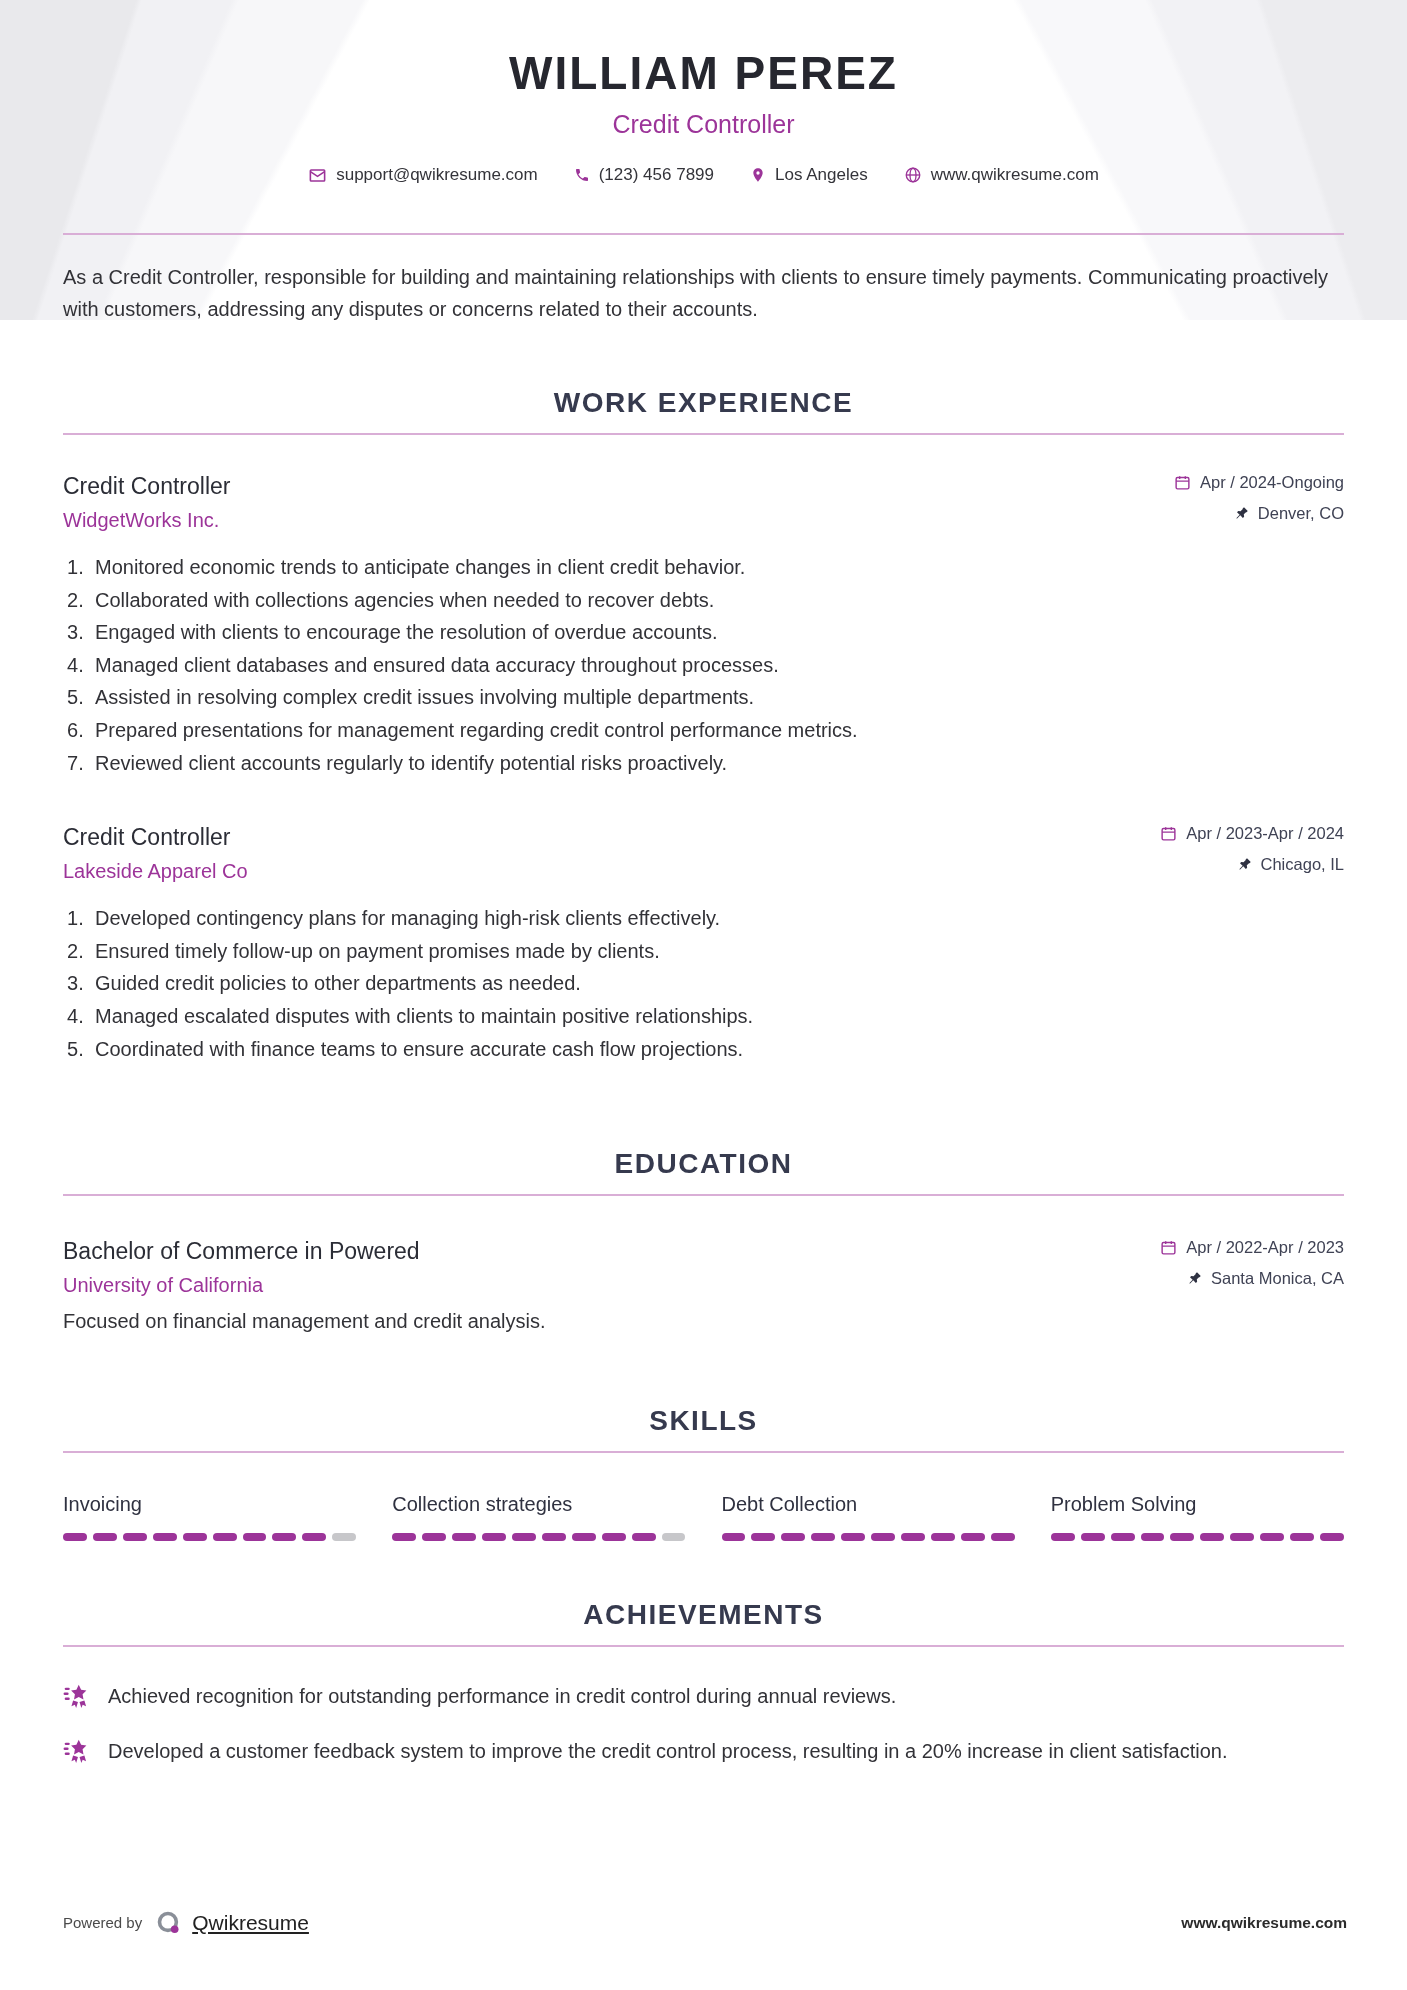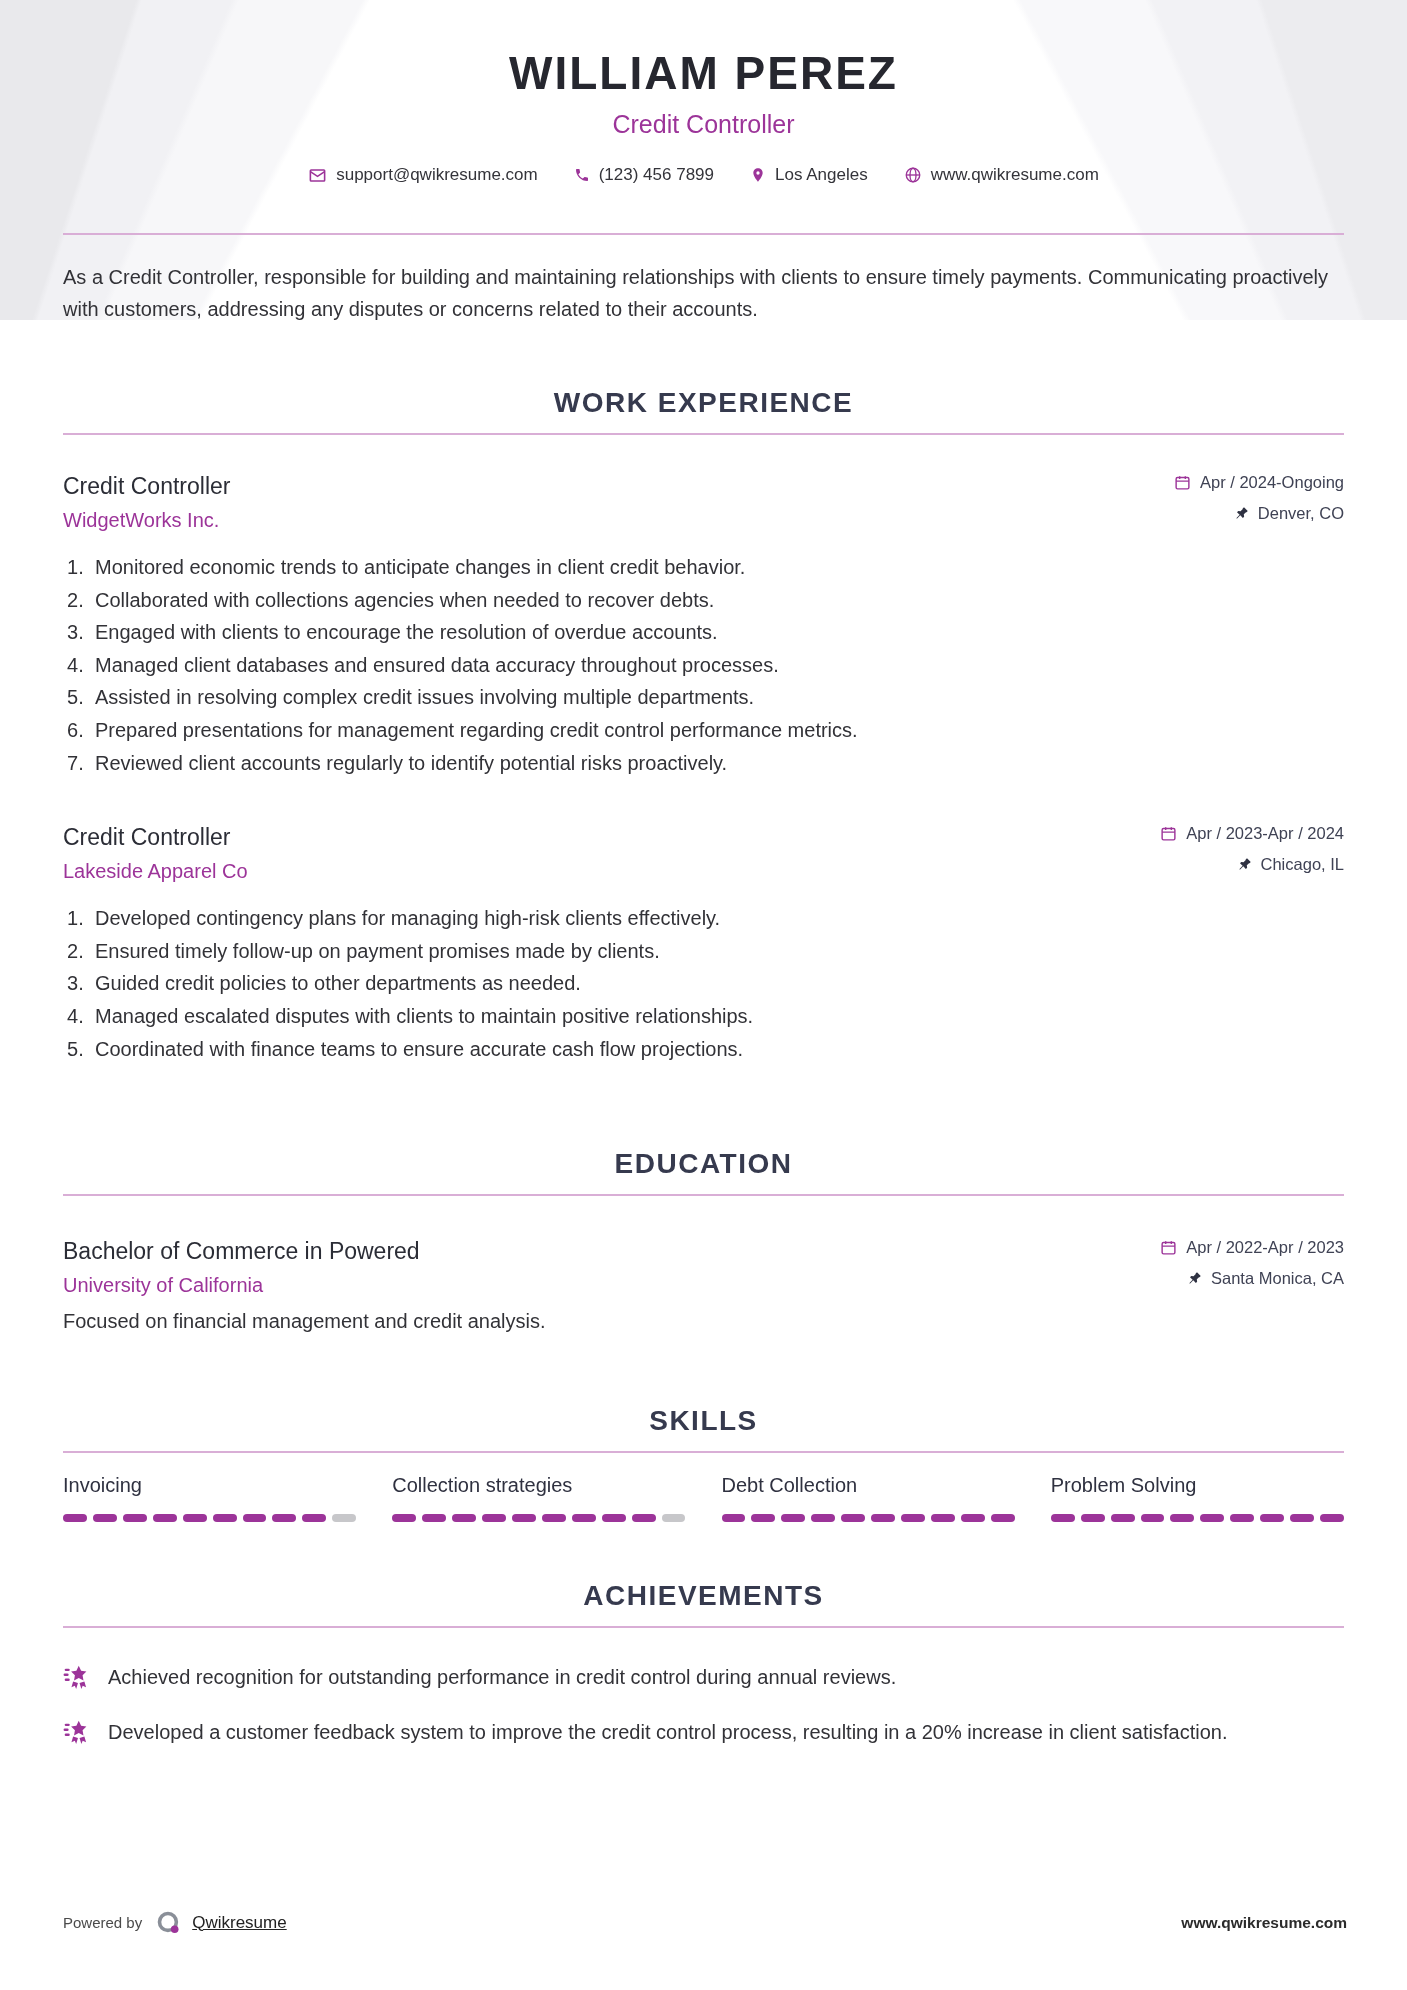--- a/index.html
+++ b/index.html
@@ -48,37 +48,37 @@
   ol.duties { list-style:none; counter-reset:duty; margin-top:20px; }
   ol.duties li { counter-increment:duty; position:relative; padding-left:32px; font-size:20px; line-height:1.28; color:#323237; margin-bottom:7px; }
   ol.duties li::before { content:counter(duty) "."; position:absolute; left:4px; color:#323237; }
 
   
   .edu-degree { font-size:23px; font-weight:500; color:#2b2d36; }
   .edu-school { margin-top:9px; font-size:20px; color:#9C3499; }
   .edu-desc { margin-top:13px; font-size:20px; color:#323237; }
 
   
-  .skills-grid { display:grid; grid-template-columns:repeat(4,1fr); gap:36px; margin-top:21px; }
+  .skills-grid { display:grid; grid-template-columns:repeat(4,1fr); gap:36px; margin-top:40px; }
   .skill-name { font-size:20px; color:#2f3140; }
   .skill-bar { display:flex; gap:6px; margin-top:17px; }
   .skill-bar .dash { flex:1; height:8px; border-radius:4px; background:#9C3499; }
   .skill-bar .dash.empty { background:#c7c7ca; }
 
   
   .achievements-list { margin-top:36px; }
   .achievement { display:flex; align-items:flex-start; gap:18px; margin-bottom:25px; }
   .achievement .aicon { flex:0 0 auto; margin-top:-1px; }
   .achievement-text { font-size:20px; line-height:1.35; color:#323237; }
 
   
   .footer { position:absolute; left:63px; right:60px; bottom:54px; display:flex; align-items:center; }
   .powered { font-size:15px; color:#4a4a4a; margin-right:13px; }
   .brand-logo { display:inline-flex; align-items:center; margin-right:10px; }
-  .brand { font-size:17px; font-weight:500; color:#222; text-decoration:underline; cursor:pointer; }
+  .brand { font-size:21px; font-weight:500; color:#222; text-decoration:underline; cursor:pointer; }
   .footer-site { margin-left:auto; font-size:15.5px; font-weight:600; color:#2b2b2b; }
 
   
   .mt-summary { margin-top:48px; }
   .mt-work { margin-top:62px; }
   .mt-job1 { margin-top:38px; }
   .mt-job2 { margin-top:48px; }
   .mt-edu { margin-top:86px; }
   .mt-edu-body { margin-top:42px; }
   .mt-skills { margin-top:72px; }

